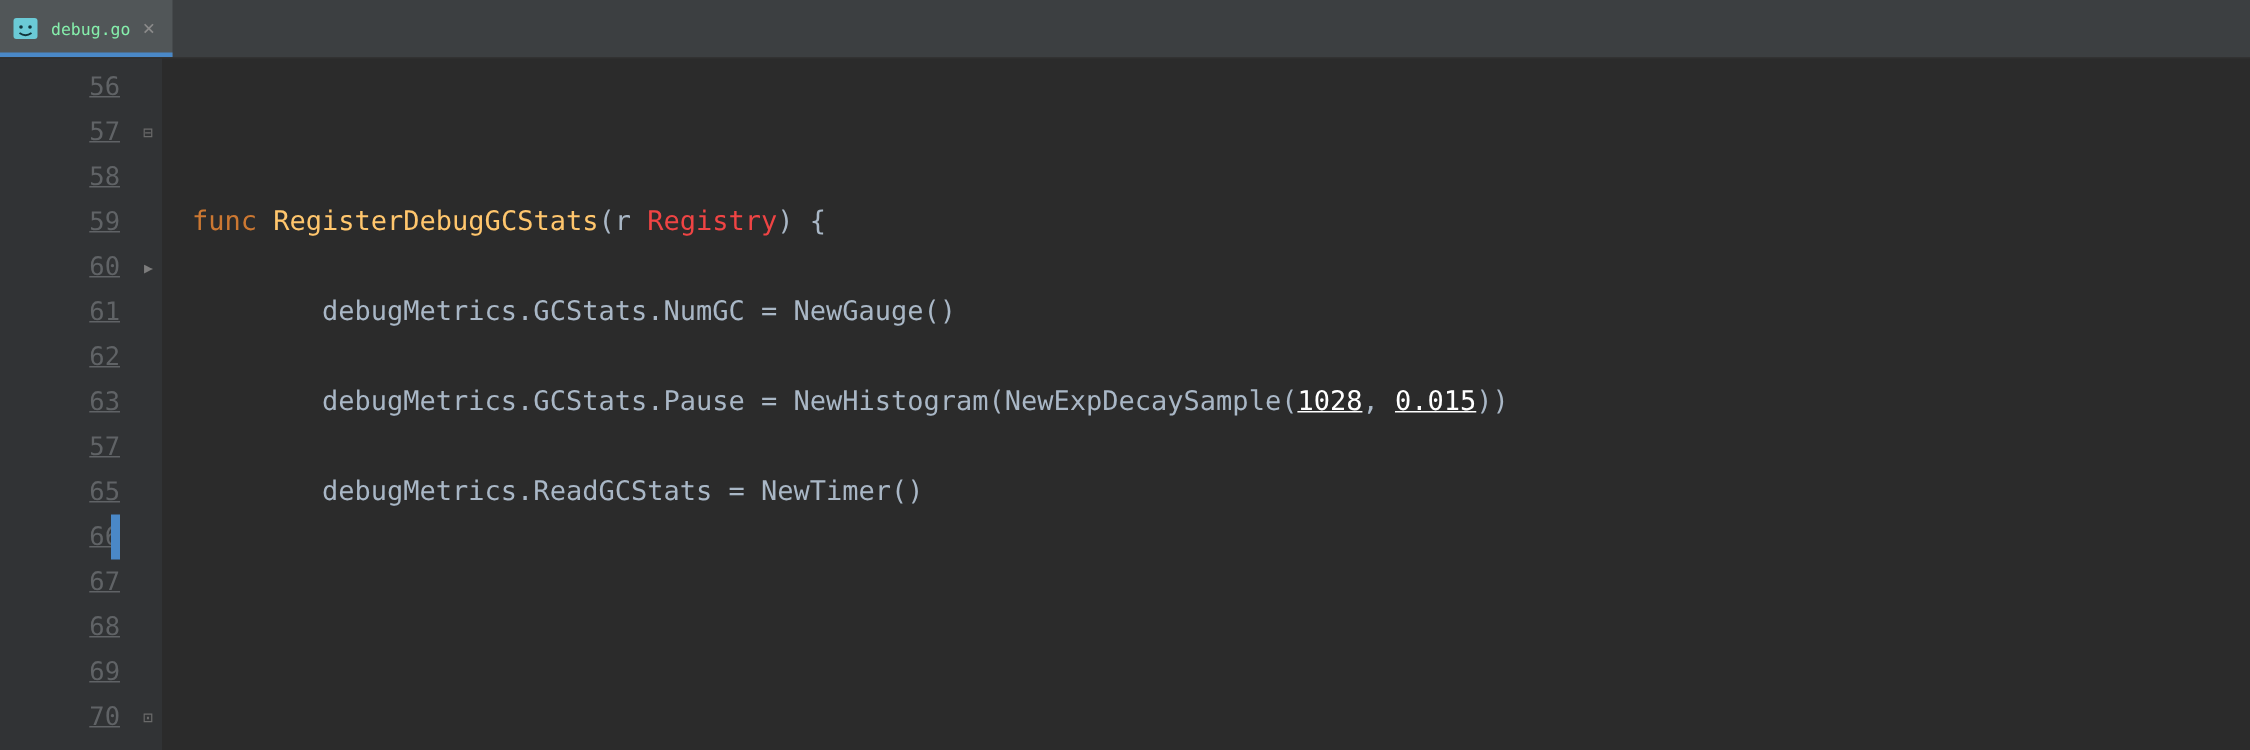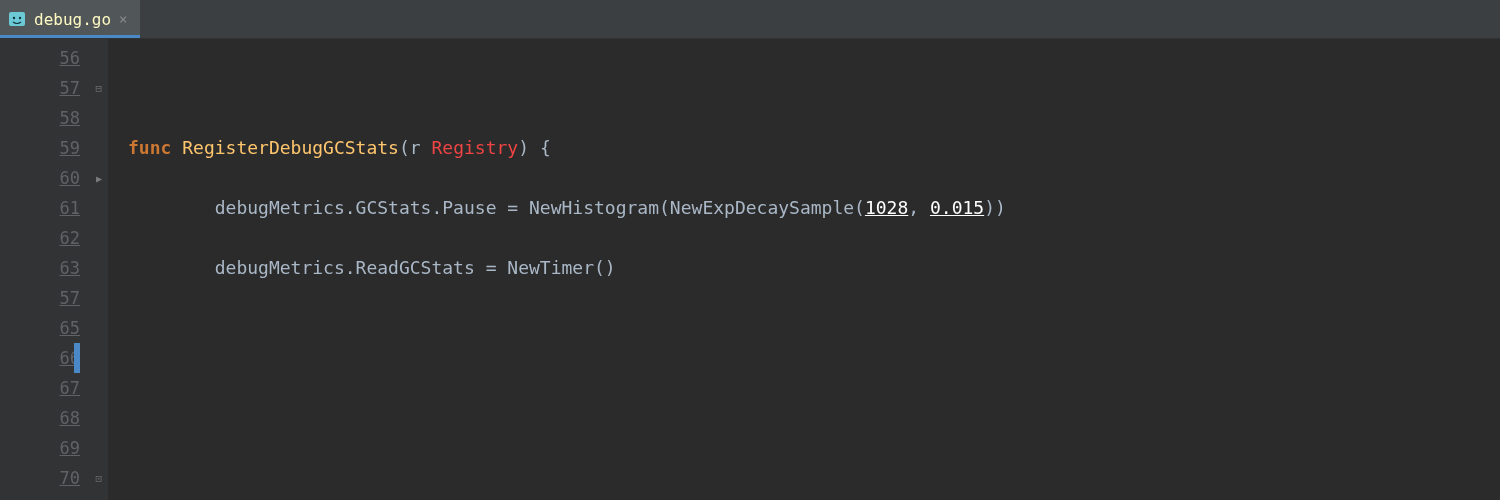--- a/index.html
+++ b/index.html
@@ -33,21 +33,21 @@
     position: absolute;
     left: 0; right: 0; bottom: 0;
     height: 3px;
     background: #4a88c7;
   }
   .tab-icon {
     width: 18px; height: 18px;
     display: inline-flex;
     align-items: center; justify-content: center;
   }
-  .tab-label { color: #fef9c3; font-size: 16px; }
+  .tab-label { color: #86efac; font-size: 11px; }
   .tab-close { color: #8a8a8a; font-size: 14px; cursor: pointer; }
   .editor {
     display: flex;
     height: calc(100% - 39px);
     background: #2b2b2b;
   }
   .gutter {
     width: 108px;
     background: #313335;
     text-align: right;
@@ -72,21 +72,21 @@
   .code {
     flex: 1;
     padding-top: 4px;
     padding-left: 20px;
     line-height: 30px;
     white-space: pre;
     font-size: 18px;
     position: relative;
   }
   .line { height: 30px; }
-  .kw { color: #cc7832; font-weight: bold; margin-top: 26px; }
+  .kw { color: #cc7832; font-weight: normal; margin-top: 26px; }
   .fn { color: #ffc66d; }
   .type { color: #ef4444; }
   .num { color: #ffffff; text-decoration: underline; }
   .pun { color: #a9b7c6; }
   .id { color: #a9b7c6; }
   .highlight-gutter {
     position:absolute;
     right:0;
     width:6px;
     background:#4a88c7;
@@ -126,20 +126,21 @@
     <div class="gutter-line">66<span class="highlight-gutter"></span></div>
     <div class="gutter-line">67</div>
     <div class="gutter-line">68</div>
     <div class="gutter-line">69</div>
     <div class="gutter-line">70<span class="fold-marker end"></span></div>
   </div>
 
   <div class="code">
 <div class="line"><span></span></div>
 <div class="line"><span class="kw">func</span><span> </span><span class="fn">RegisterDebugGCStats</span><span class="pun">(</span><span class="id">r</span><span> </span><span class="type">Registry</span><span class="pun">) </span><span class="pun">{</span></div>
+<div class="line"><span>        </span><span class="id">debugMetrics.GCStats.NumGC</span><span class="pun"> = </span><span class="id">NewGauge()</span></div>
 <div class="line"><span>        </span><span class="id">debugMetrics.GCStats.Pause</span><span class="pun"> = </span><span class="id">NewHistogram(NewExpDecaySample(</span><span class="num">1028</span><span class="pun">, </span><span class="num">0.015</span><span class="pun">))</span></div>
 <div class="line"><span>        </span><span class="id">debugMetrics.ReadGCStats</span><span class="pun"> = </span><span class="id">NewTimer()</span></div>
 <div class="line"><span></span></div>
 
 
 
 
 
 
 

